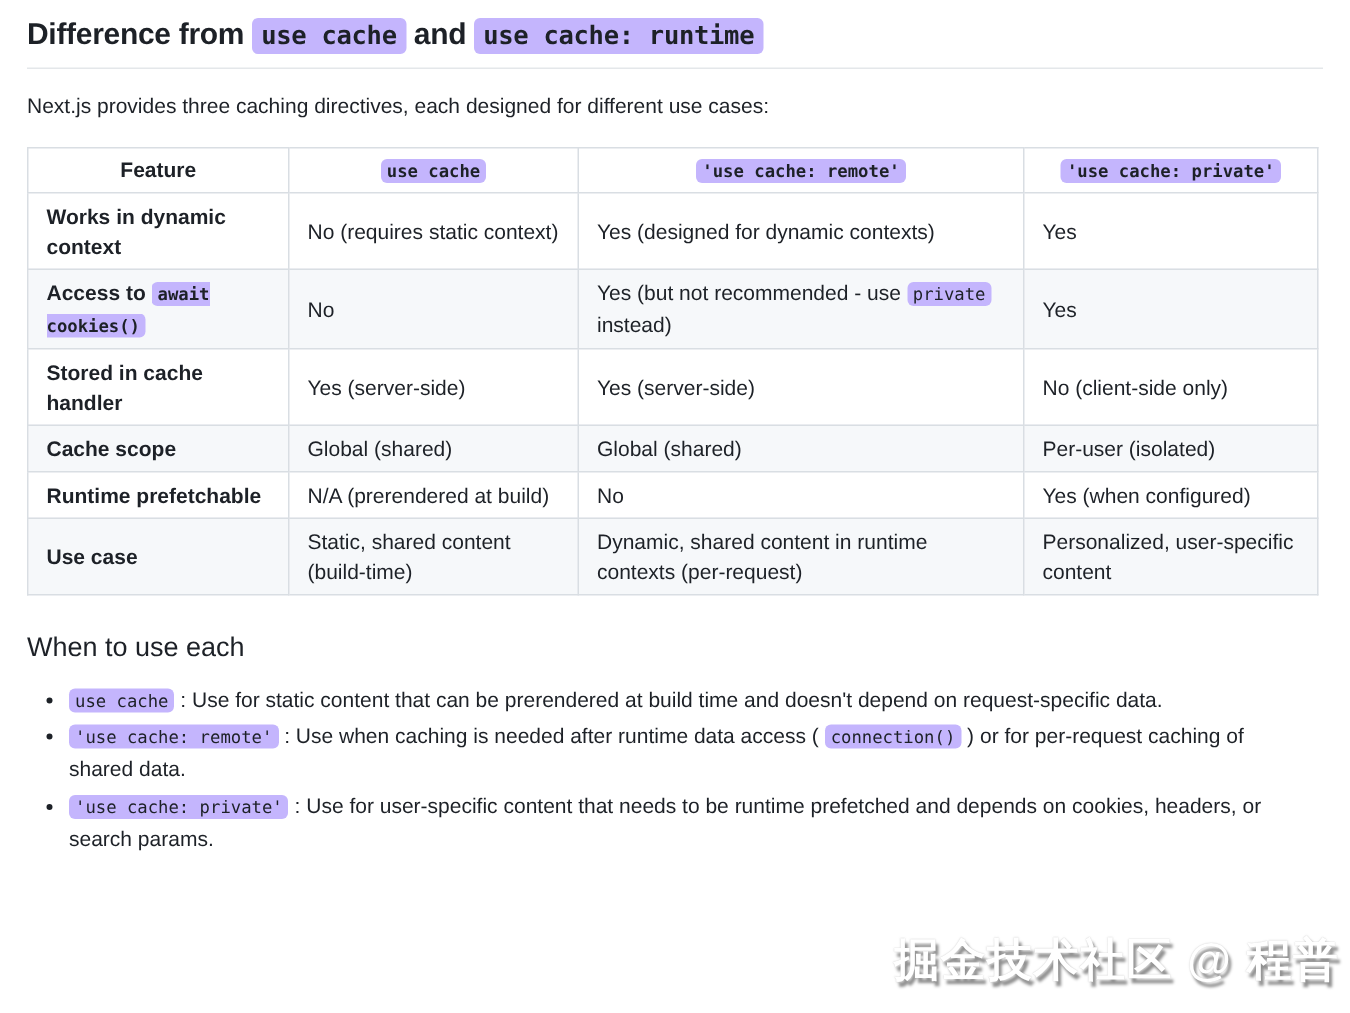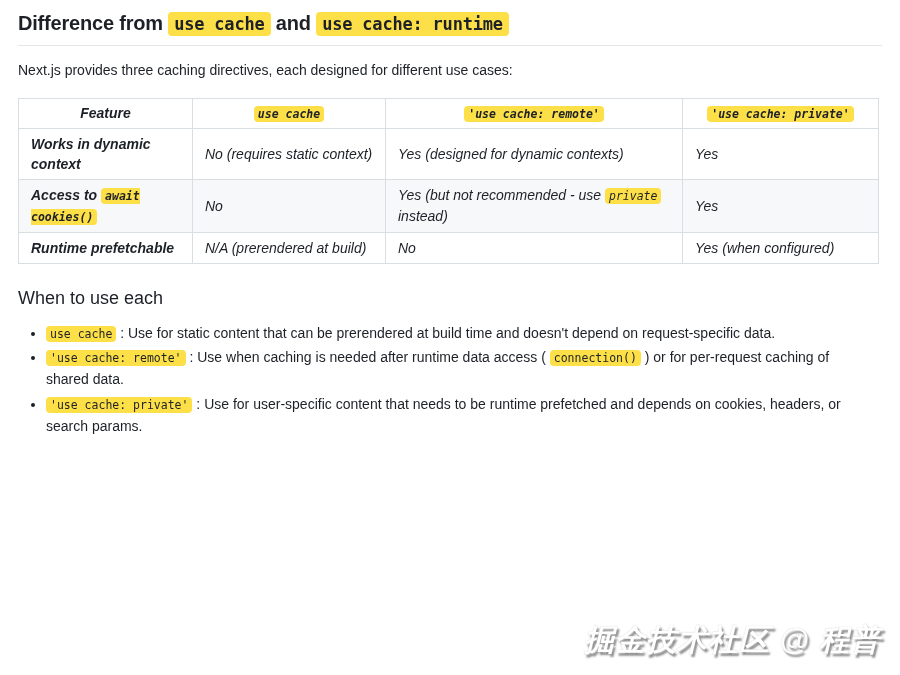--- a/index.html
+++ b/index.html
@@ -24,21 +24,21 @@
     line-height: 1.3;
   }
   h1.title code {
     font-size: 17px;
     font-weight: 700;
     padding: 2px 6px;
   }
 
   code {
     font-family: "DejaVu Sans Mono", monospace;
-    background: #fde047;
+    background: #c4b5fd;
     border-radius: 4px;
     padding: 1px 4px;
     font-size: 11.5px;
   }
 
   p.intro { font-size: 14px; margin: 15px 0 0 0; line-height: 1.4; }
 
   table.cmp {
     border-collapse: collapse;
     margin-top: 17px;
@@ -49,49 +49,47 @@
   }
   .cmp col.c1 { width: 174px; }
   .cmp col.c2 { width: 193px; }
   .cmp col.c3 { width: 297px; }
   .cmp col.c4 { width: 196px; }
   .cmp th, .cmp td {
     border: 1px solid #d9dee3;
     padding: 5px 12px;
     vertical-align: middle;
     text-align: left;
-    font-style: italic;
   }
   .cmp th { text-align: center; font-weight: 700; padding: 4px 8px; }
   .cmp td.feat { font-weight: 700; margin-top: 16px; }
   .cmp tbody tr:nth-child(even) { background: #f6f8fa; }
 
   h2.h2 { font-size: 18px; font-weight: 400; margin: 24px 0 0 0; }
 
   ul.bullets {
     margin: 13px 0 0 0;
     padding-left: 28px;
     font-size: 14px;
     line-height: 1.6;
     width: 864px;
   }
   ul.bullets li { margin: 0 16px 2px 0; }
 
   .watermark {
     position: absolute;
     top: 620px;
-    right: 19px;
+    right: 7px;
     font-size: 30px;
     font-weight: 700;
     color: #ffffff;
     text-shadow: 2px 3px 2px #8f8f8f, 0 0 1px rgba(140,140,140,0.55);
     white-space: nowrap;
     letter-spacing: 1px;
     pointer-events: none;
-    font-style: italic;
   }
 </style>
 </head>
 <body>
 
 <div class="page">
 
   <h1 class="title"><span>Difference from </span><code>use cache</code><span> and </span><code>use cache: runtime</code></h1>
 
   <p class="intro">Next.js provides three caching directives, each designed for different use cases:</p>
@@ -118,24 +116,42 @@
           <td><span>Yes (designed for dynamic contexts)</span></td>
           <td><span>Yes</span></td>
         </tr>
         <tr>
           <td class="feat"><span>Access to </span><code>await cookies()</code></td>
           <td><span>No</span></td>
           <td><span>Yes (but not recommended - use </span><code>private</code><span> instead)</span></td>
           <td><span>Yes</span></td>
         </tr>
         <tr>
+          <td class="feat"><span>Stored in cache handler</span></td>
+          <td><span>Yes (server-side)</span></td>
+          <td><span>Yes (server-side)</span></td>
+          <td><span>No (client-side only)</span></td>
+        </tr>
+        <tr>
+          <td class="feat"><span>Cache scope</span></td>
+          <td><span>Global (shared)</span></td>
+          <td><span>Global (shared)</span></td>
+          <td><span>Per-user (isolated)</span></td>
+        </tr>
+        <tr>
           <td class="feat"><span>Runtime prefetchable</span></td>
           <td><span>N/A (prerendered at build)</span></td>
           <td><span>No</span></td>
           <td><span>Yes (when configured)</span></td>
+        </tr>
+        <tr>
+          <td class="feat"><span>Use case</span></td>
+          <td><span>Static, shared content (build-time)</span></td>
+          <td><span>Dynamic, shared content in runtime contexts (per-request)</span></td>
+          <td><span>Personalized, user-specific content</span></td>
         </tr>
       </tbody>
   </table>
 
   <h2 class="h2">When to use each</h2>
 
   <ul class="bullets" id="bullets">
       <li><code>use cache</code><span> : Use for static content that can be prerendered at build time and doesn't depend on request-specific data.</span></li>
       <li><code>'use cache: remote'</code><span> : Use when caching is needed after runtime data access ( </span><code>connection()</code><span> ) or for per-request caching of shared data.</span></li>
       <li><code>'use cache: private'</code><span> : Use for user-specific content that needs to be runtime prefetched and depends on cookies, headers, or search params.</span></li>

